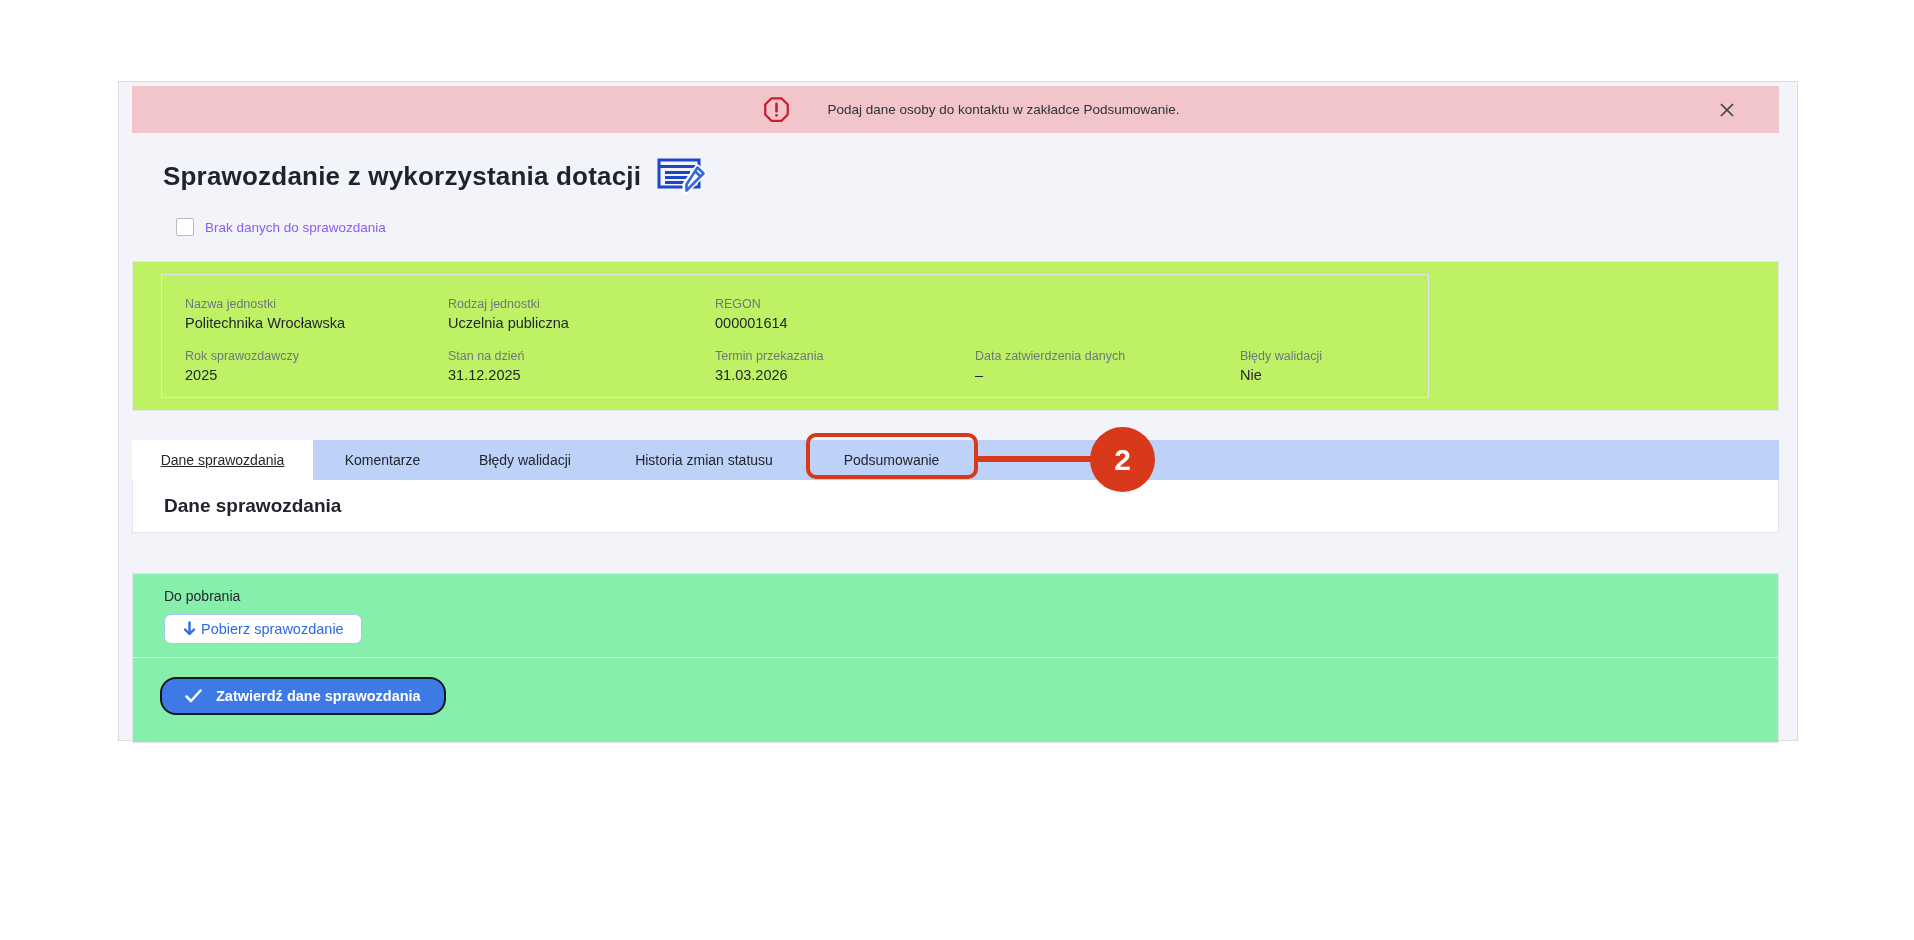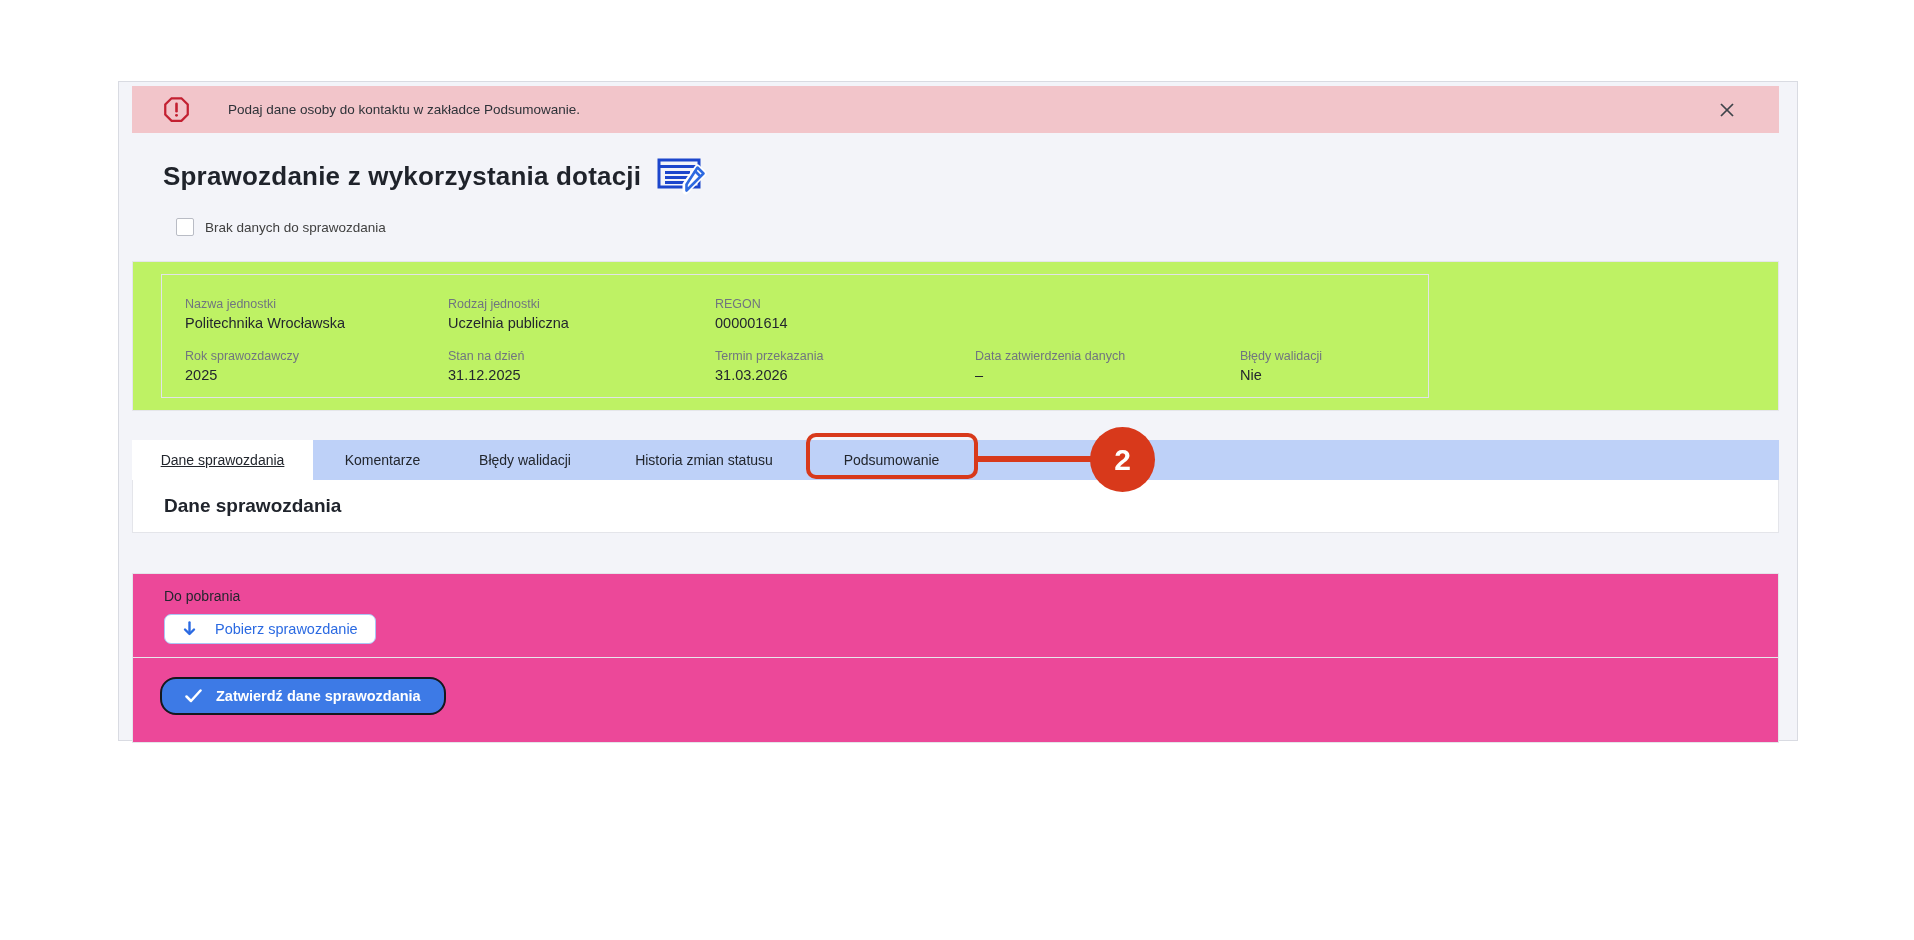--- a/index.html
+++ b/index.html
@@ -20,20 +20,21 @@
   }
 
   
   .alert {
     position: relative;
     margin: 4px 18px 0 13px;
     height: 47px;
     background: #f2c5ca;
     display: flex;
     align-items: center;
+    justify-content: center;
   }
   .alert-icon { margin-left: 31px; width: 27px; height: 27px; flex: 0 0 auto; }
   .alert-text { margin-left: 38px; font-size: 13.5px; color: #2e3238; }
   .alert-close {
     position: absolute; right: 40px; top: 50%;
     transform: translateY(-50%);
     width: 24px; height: 24px;
     display: flex; align-items: center; justify-content: center;
     background: transparent; border: none; cursor: pointer;
   }
@@ -54,21 +55,21 @@
     height: 20px;
     display: flex; align-items: center; gap: 11px;
   }
   .checkbox {
     width: 18px; height: 18px;
     background: #fff;
     border: 1px solid #b9bcc5;
     border-radius: 2px;
     cursor: pointer;
   }
-  .checkbox-label { font-size: 13.5px; color: #404040; }
+  .checkbox-label { font-size: 13.5px; color: #8b5cf6; }
 
   
   .info-card {
     margin: 24px 18px 0 13px;
     height: 150px;
     background: #bef264;
     border: 1px solid #e5e6ea;
   }
   .info-inner {
     margin: 12px 0 0 28px;
@@ -109,40 +110,40 @@
     border: 1px solid #e4e5ea;
     border-top: none;
     display: flex; align-items: center;
     padding-left: 31px;
   }
   .section-heading { font-size: 19px; font-weight: 700; color: #20242c; }
 
   
   .content-card {
     margin: 40px 18px 0 13px;
-    background: #ec4899;
+    background: #86efac;
     border: 1px solid #e4e5ea;
   }
   .section-download {
     height: 84px;
     border-bottom: 1px solid #e7e8ec;
     padding: 14px 0 0 31px;
   }
   .dl-label { font-size: 14px; color: #23262e; }
   .download-btn {
     margin-top: 10px;
     height: 30px;
     padding: 0 17px;
     background: #fff;
     border: 1px solid #a9c6f5;
     border-radius: 7px;
     color: #2b6ae2;
     font-size: 14.5px; font-weight: 500;
     font-family: "Liberation Sans", sans-serif;
-    display: inline-flex; align-items: center; gap: 18px;
+    display: inline-flex; align-items: center; gap: 4px;
     cursor: pointer;
   }
   .section-approve {
     height: 84px;
     padding: 19px 0 0 27px;
   }
   .approve-btn {
     height: 38px;
     padding: 0 23px;
     background: #3d7ae6;

